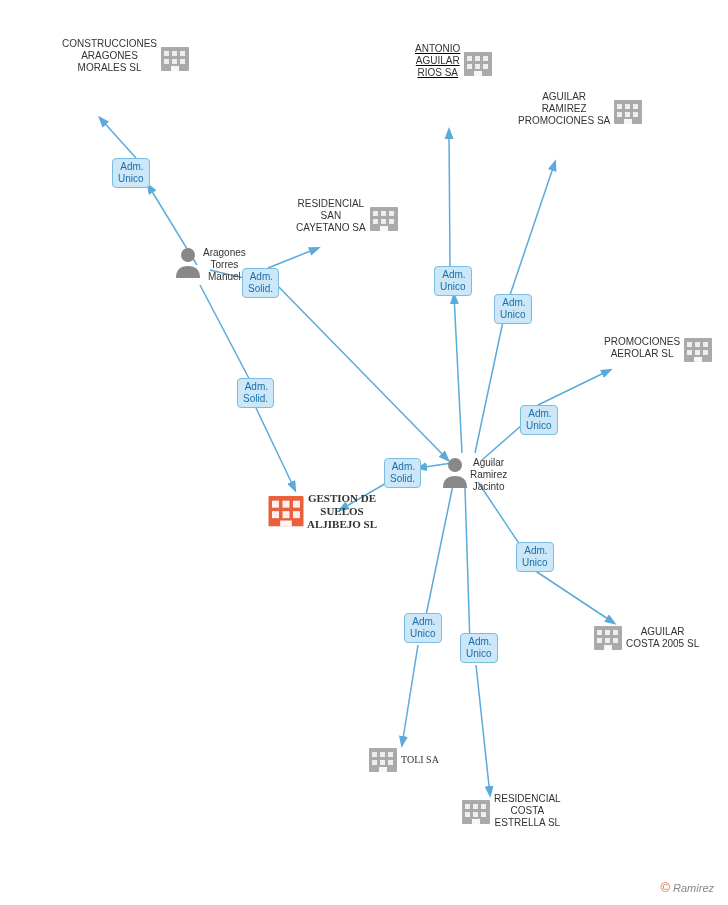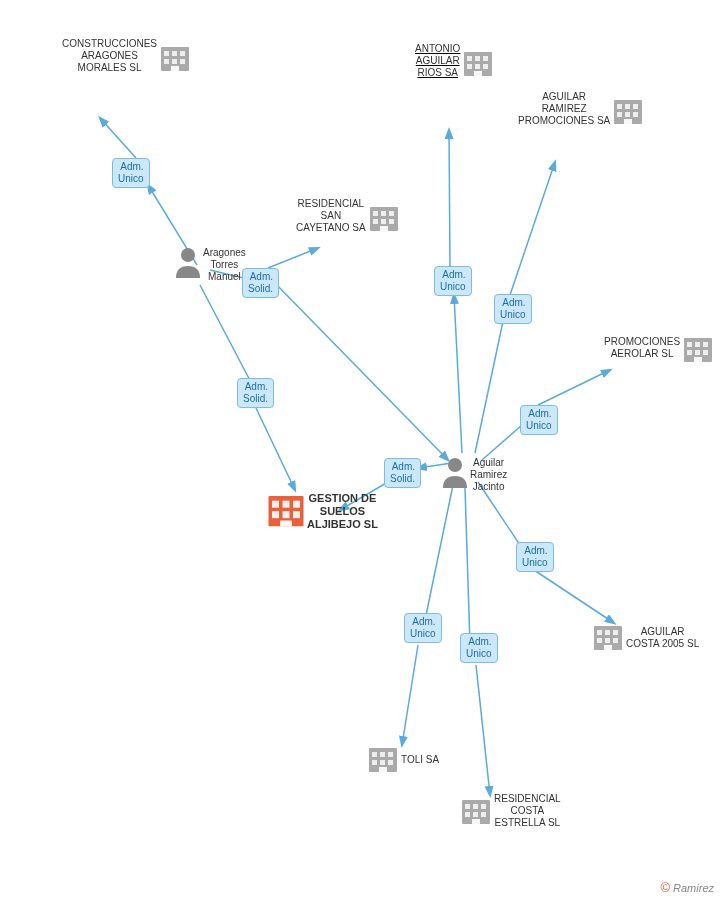--- a/index.html
+++ b/index.html
@@ -201,37 +201,37 @@
     <rect x="7" y="12" width="5" height="5" fill="#fff" opacity="0.8"></rect>
     <rect x="15" y="12" width="5" height="5" fill="#fff" opacity="0.8"></rect>
     <rect x="23" y="12" width="5" height="5" fill="#fff" opacity="0.8"></rect>
     <rect x="7" y="20" width="5" height="5" fill="#fff" opacity="0.8"></rect>
     <rect x="15" y="20" width="5" height="5" fill="#fff" opacity="0.8"></rect>
     <rect x="23" y="20" width="5" height="5" fill="#fff" opacity="0.8"></rect>
     <rect x="14" y="27" width="8" height="5" fill="#fff" opacity="0.9"></rect>
   </svg>
 </div>
 
-<div class="node" style="position:absolute; left:265px; top:488px; align-items:center;">
+<div class="node" style="position:absolute; left:265px; top:488px; align-items:center;font-family:Liberation Serif, serif;">
   <svg class="building-icon" viewBox="0 0 36 36" style="width:42px;height:42px;">
     <rect x="3" y="6" width="30" height="26" fill="#e8603c" rx="1"></rect>
     <rect x="6" y="10" width="6" height="6" fill="#fff" opacity="0.9"></rect>
     <rect x="15" y="10" width="6" height="6" fill="#fff" opacity="0.9"></rect>
     <rect x="24" y="10" width="6" height="6" fill="#fff" opacity="0.9"></rect>
     <rect x="6" y="19" width="6" height="6" fill="#fff" opacity="0.9"></rect>
     <rect x="15" y="19" width="6" height="6" fill="#fff" opacity="0.9"></rect>
     <rect x="24" y="19" width="6" height="6" fill="#fff" opacity="0.9"></rect>
     <rect x="13" y="27" width="10" height="5" fill="#fff" opacity="0.95"></rect>
   </svg>
   <span class="node-label bold" style="font-size:11px; white-space:pre-line; margin-top:4px;">GESTION DE
 SUELOS
 ALJIBEJO SL</span>
 </div>
 
-<div class="node" style="position:absolute; left:365px; top:740px; align-items:center;">
+<div class="node" style="position:absolute; left:365px; top:740px; align-items:center;font-family:Liberation Serif, serif;">
   <svg class="building-icon" viewBox="0 0 36 36">
     <rect x="4" y="8" width="28" height="24" fill="#aaa" rx="1"></rect>
     <rect x="7" y="12" width="5" height="5" fill="#fff" opacity="0.8"></rect>
     <rect x="15" y="12" width="5" height="5" fill="#fff" opacity="0.8"></rect>
     <rect x="23" y="12" width="5" height="5" fill="#fff" opacity="0.8"></rect>
     <rect x="7" y="20" width="5" height="5" fill="#fff" opacity="0.8"></rect>
     <rect x="15" y="20" width="5" height="5" fill="#fff" opacity="0.8"></rect>
     <rect x="23" y="20" width="5" height="5" fill="#fff" opacity="0.8"></rect>
     <rect x="14" y="27" width="8" height="5" fill="#fff" opacity="0.9"></rect>
   </svg>

